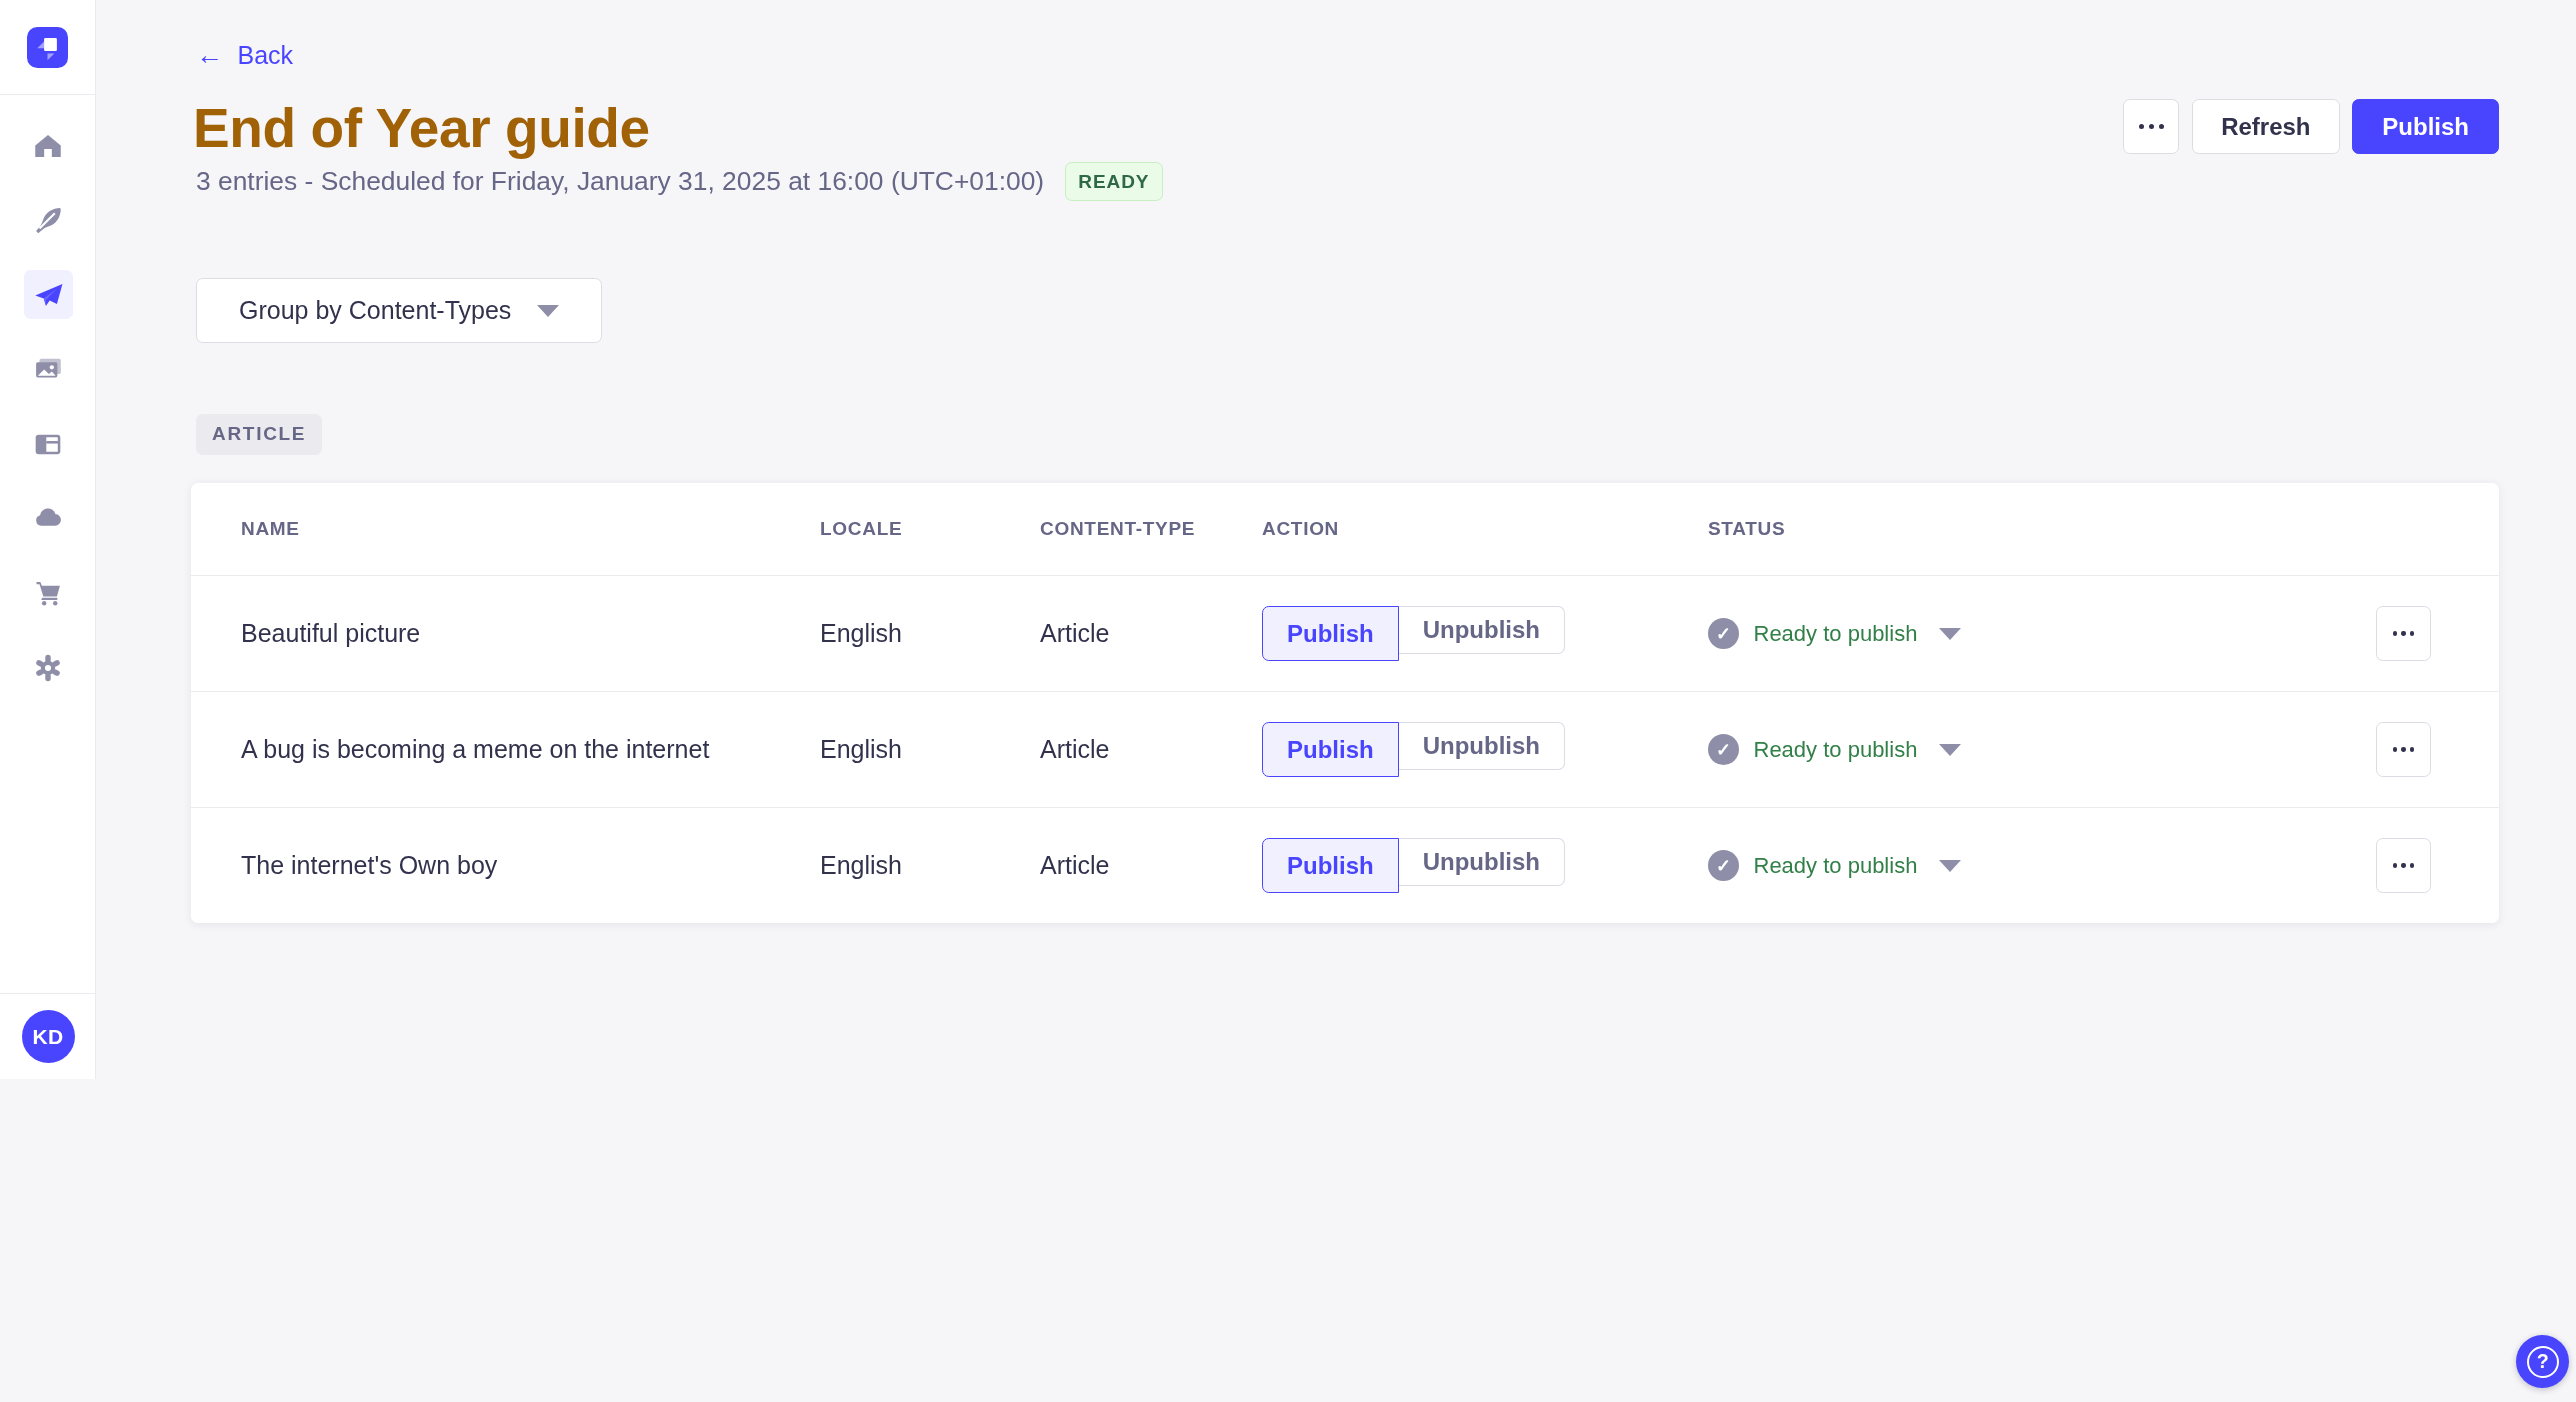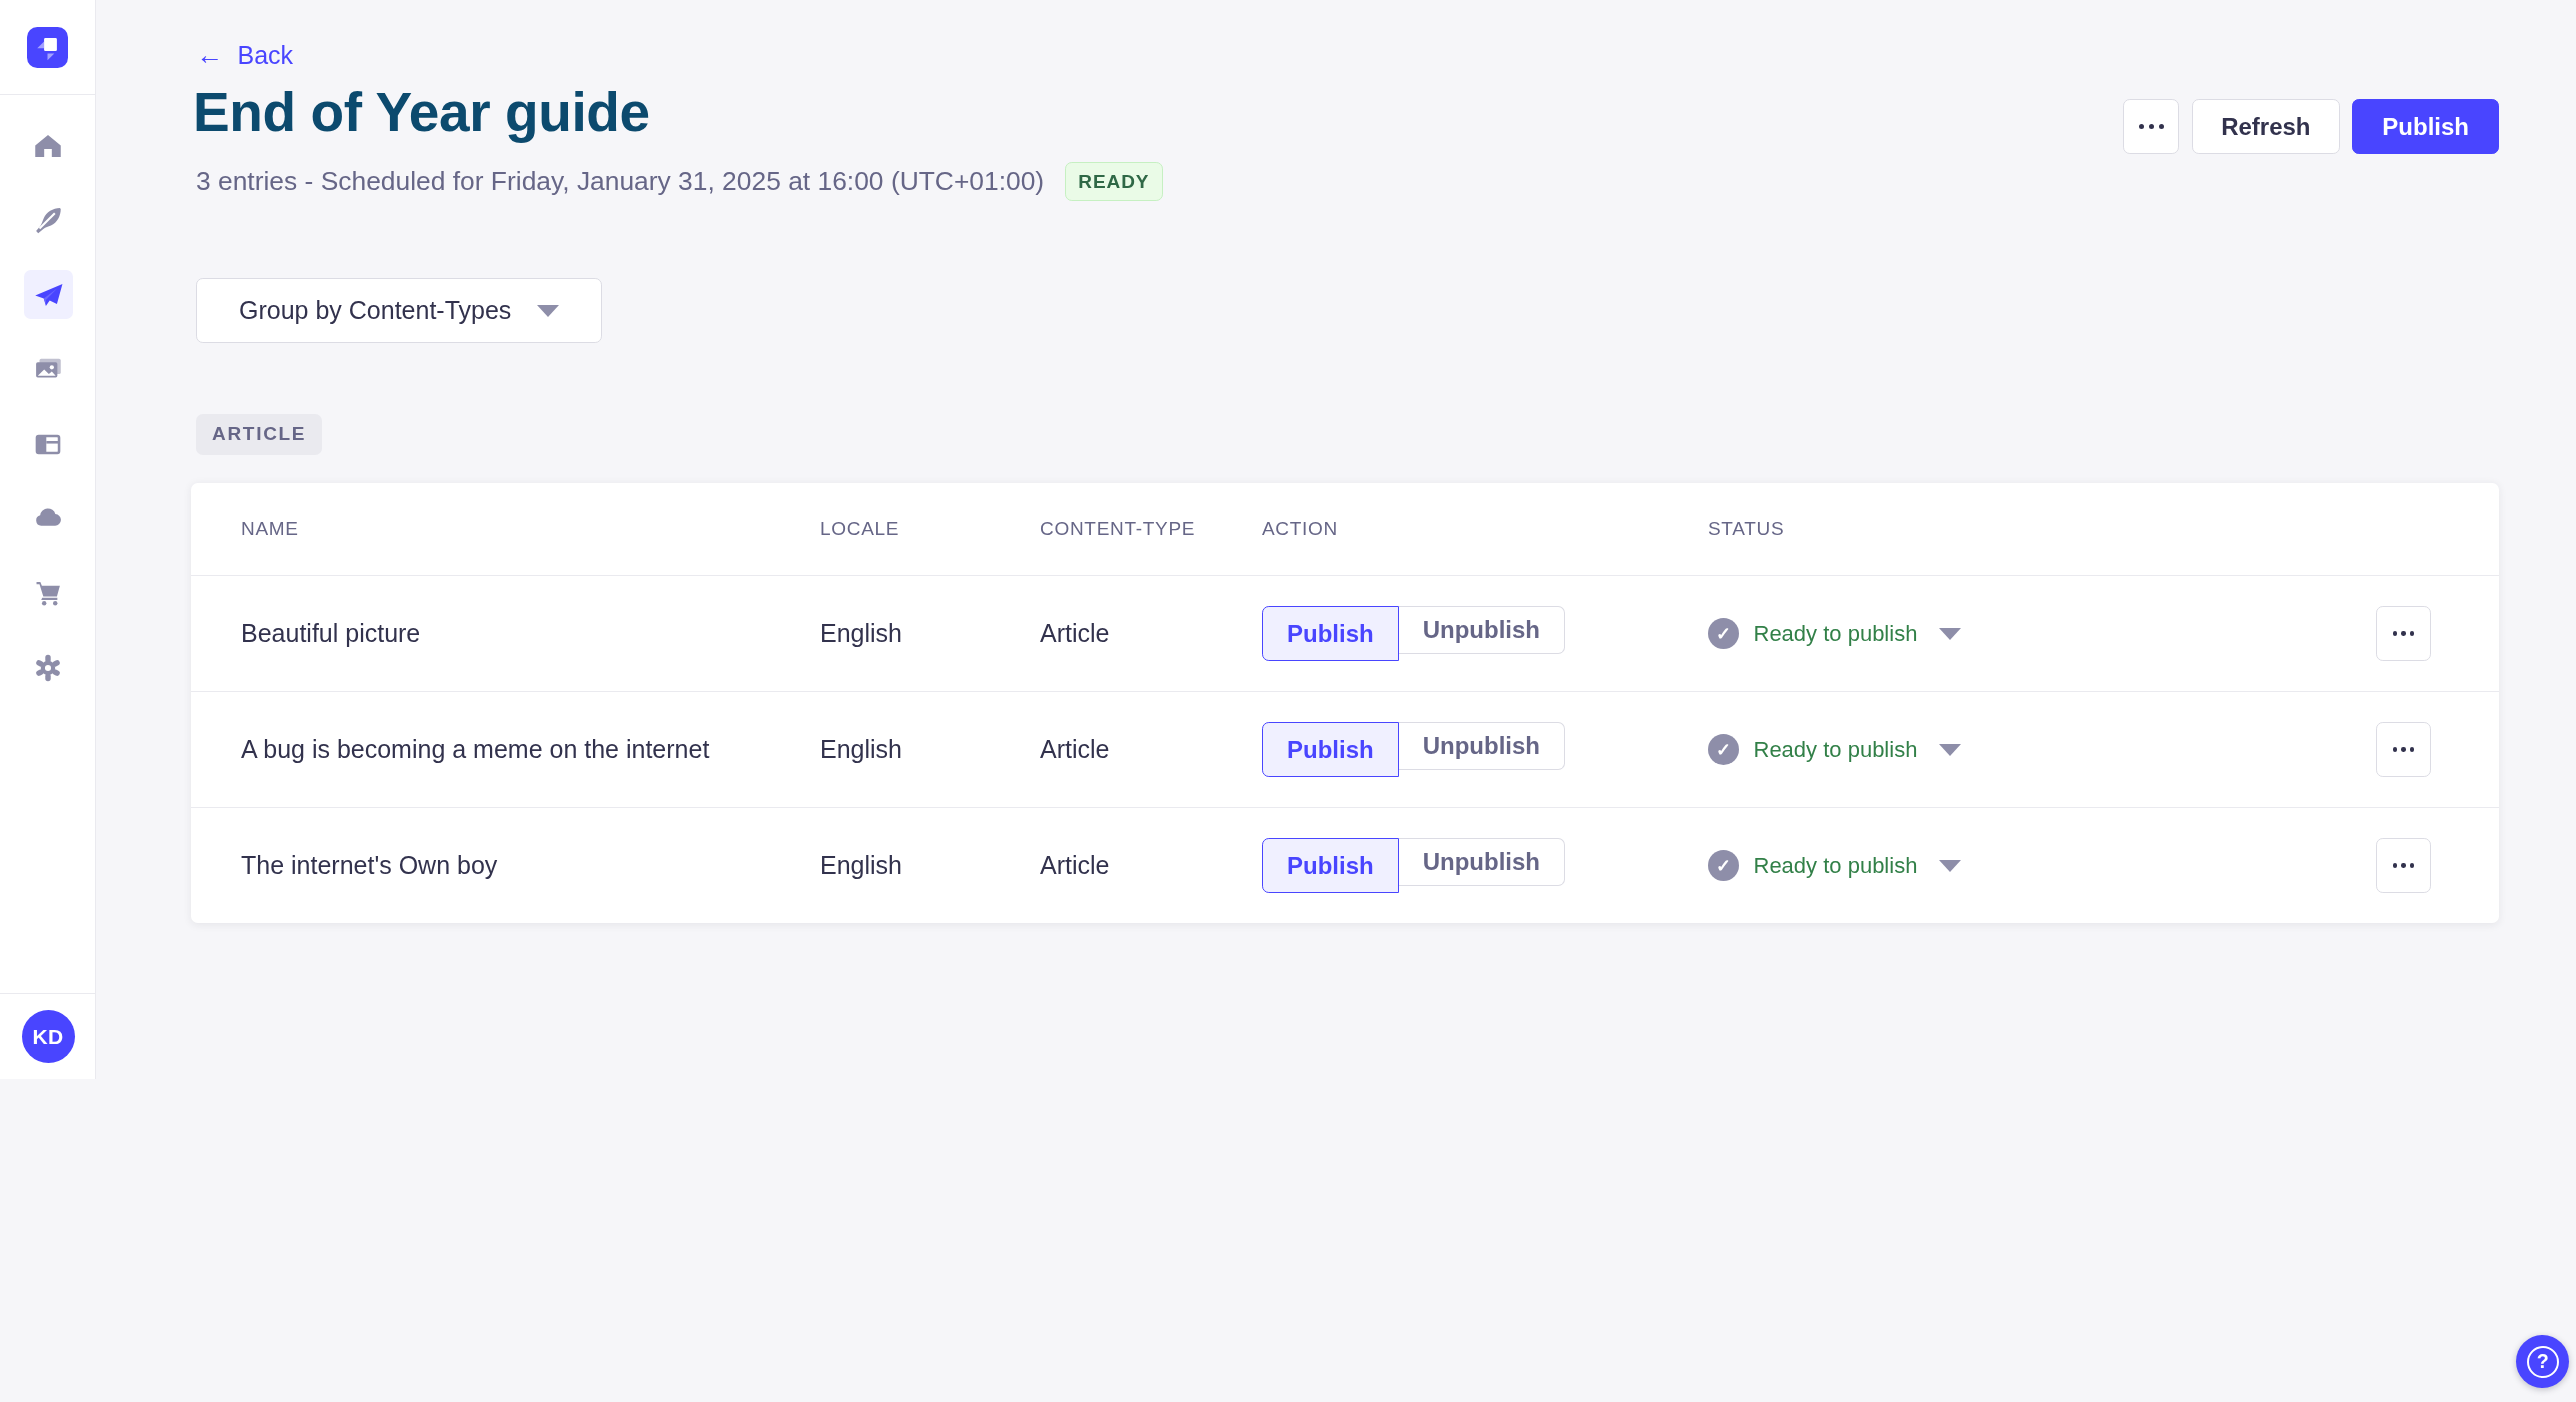--- a/index.html
+++ b/index.html
@@ -47,22 +47,22 @@
   .main { position:absolute; left:96px; top:0; width:2480px; height:1402px; }
 
   .back-link {
     position:absolute; left:100px; top:41px;
     display:flex; align-items:center; gap:14.5px;
     color:#4945FF; font-size:25px; cursor:pointer;
   }
   .back-arrow { font-size:27px; line-height:1; }
 
   .page-title {
-    position:absolute; left:97px; top:80px;
-    font-size:55px; font-weight:700; color:#0c4a6e; letter-spacing:-0.4px;
+    position:absolute; left:97px; top:96px;
+    font-size:55px; font-weight:700; color:#a16207; letter-spacing:-0.4px;
   }
   .subtitle-row {
     position:absolute; left:100px; top:162px;
     display:flex; align-items:center; gap:20.4px;
   }
   .subtitle { font-size:26.4px; color:#666687; }
   .badge-ready {
     background:#EAFBE7; border:1.7px solid #C6F0C2; color:#2F6846;
     font-size:19px; font-weight:700; letter-spacing:0.9px;
     padding:7.7px 12.8px; border-radius:6.8px;
@@ -118,21 +118,21 @@
     box-shadow:0 1.7px 8.5px rgba(33,33,52,0.08);
   }
   .trow {
     display:grid;
     grid-template-columns:579px 220px 222px 446px 1fr 55px;
     align-items:center;
     padding:0 68px 0 50px;
   }
   .thead { height:92px; }
   .th {
-    font-size:19px; font-weight:400; color:#666687; letter-spacing:0.7px;
+    font-size:19px; font-weight:700; color:#666687; letter-spacing:0.7px;
   }
   .tbody-row { height:116px; border-top:0.9px solid #EAEAEF; }
   .td { font-size:25px; color:#32324D; }
 
   .seg { display:inline-flex; }
   .seg-publish {
     height:55px; padding:0 24px; display:flex; align-items:center;
     background:#F0F0FF; border:1.7px solid #4945FF; border-radius:6.8px 0 0 6.8px;
     color:#4945FF; font-size:24px; font-weight:700; cursor:pointer; z-index:2;
   }

